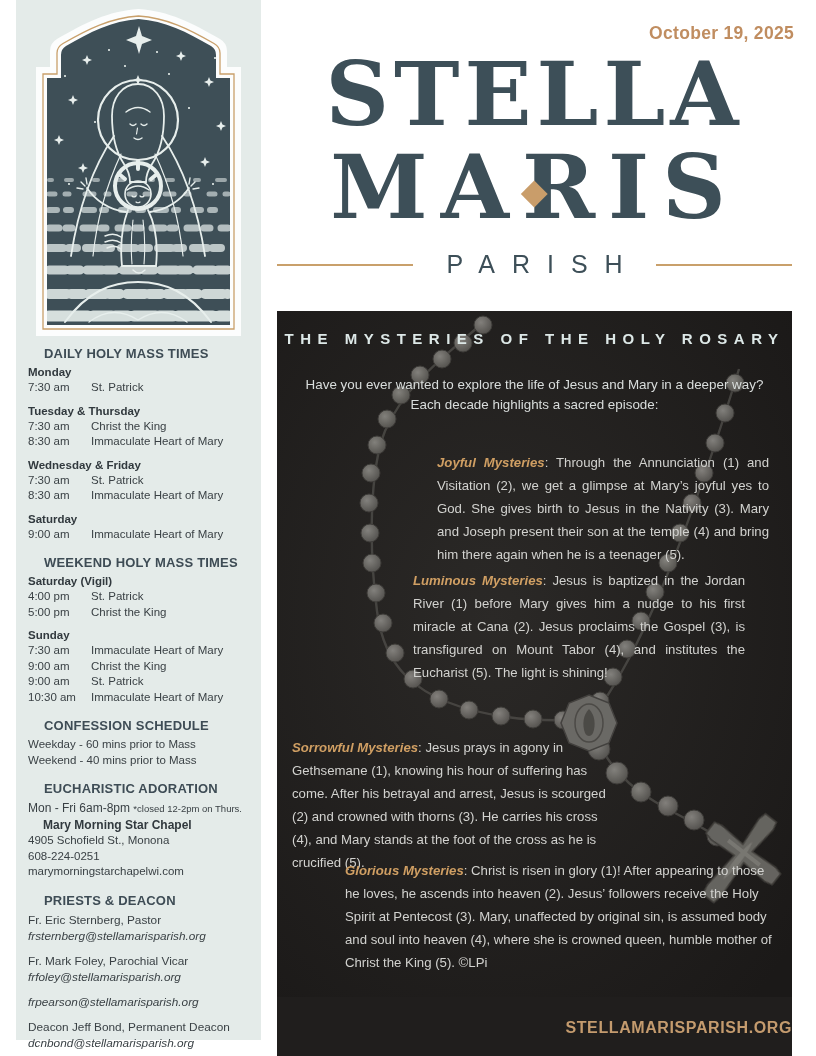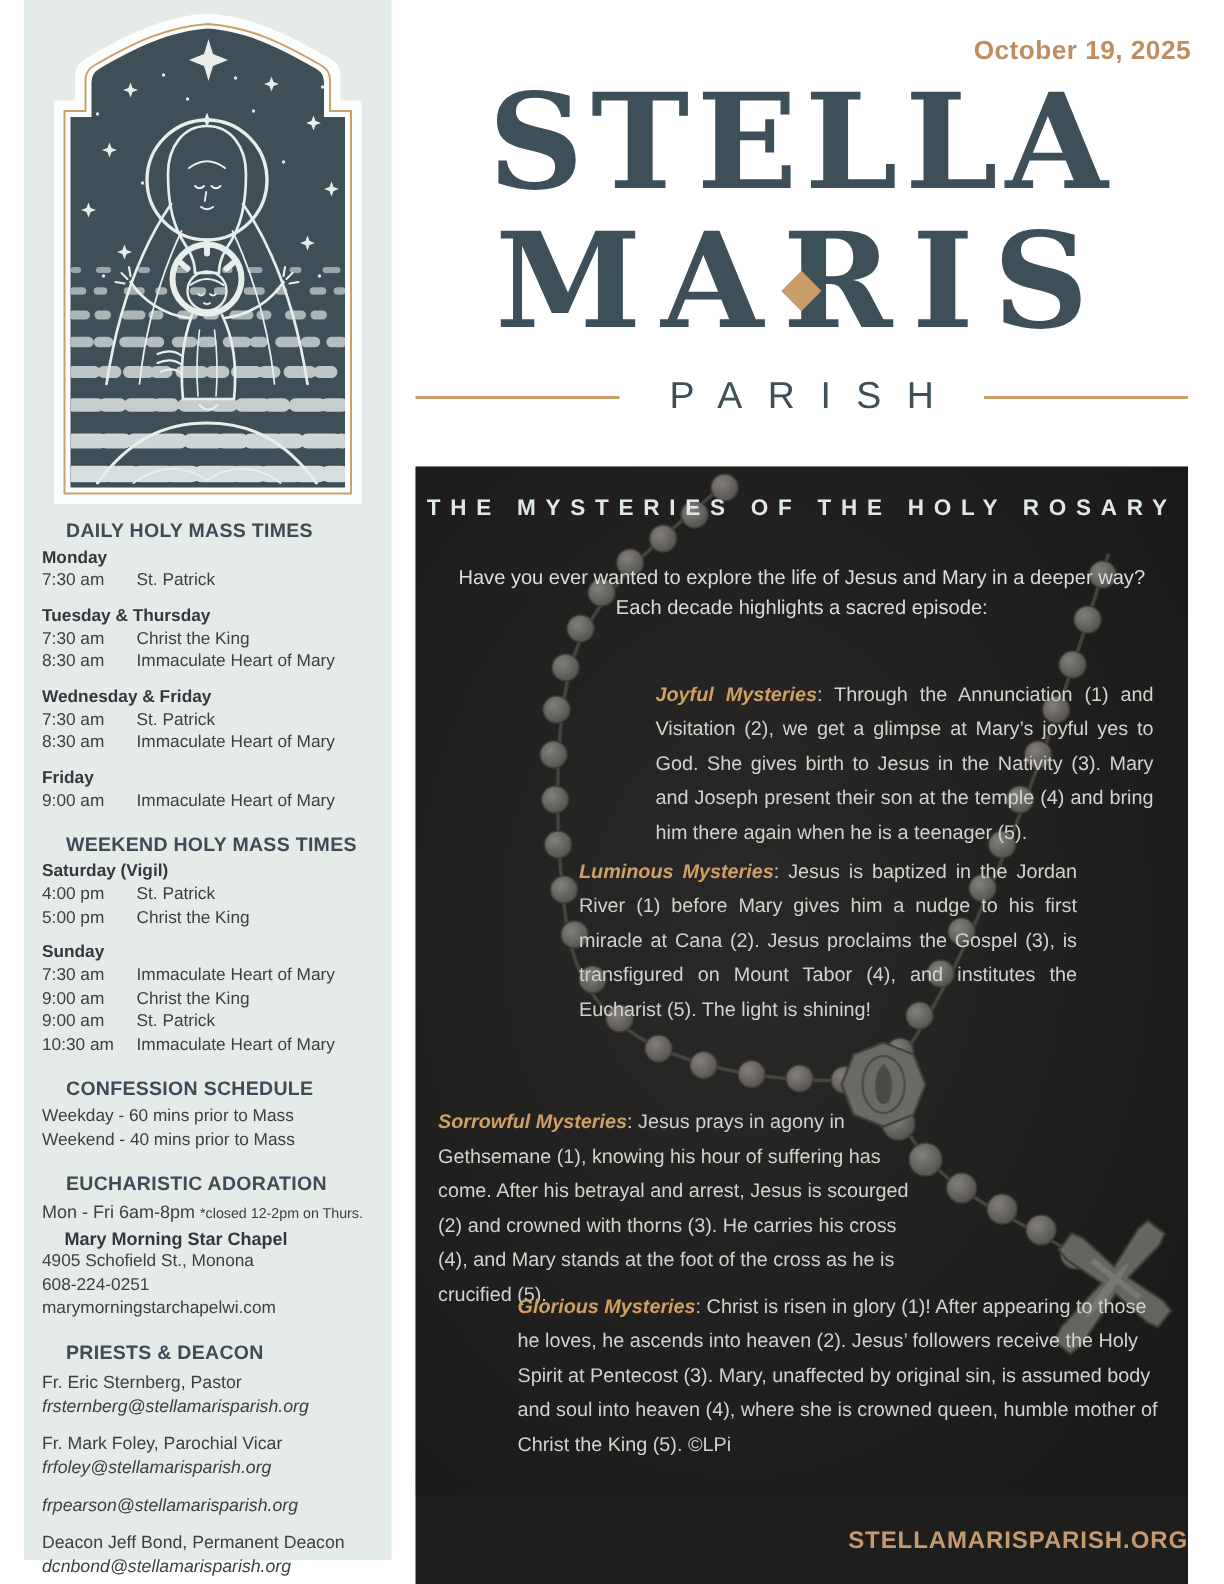--- a/index.html
+++ b/index.html
@@ -40,21 +40,21 @@
   
   .panel{ position:absolute; left:277px; top:311px; width:515px; height:750px; background:#201e1d; overflow:hidden; }
   .panel svg.rosary{ position:absolute; inset:0; }
   .panel-heading{ position:absolute; top:19px; width:100%; text-align:center; color:#dde8e7;
                   font-size:15px; font-weight:700; letter-spacing:6.5px; }
   .panel-intro{ position:absolute; top:64px; left:14px; right:14px; text-align:center;
                 color:#d9dddc; font-size:13.4px; line-height:20px; }
   .mystery{ position:absolute; color:#d2d2cf; font-size:13.2px; line-height:23px; }
   .mystery .mtitle{ color:#d09f63; font-weight:700; font-style:italic; }
   .m-joyful{ left:160px; width:332px; top:140px; text-align:justify; }
-  .m-luminous{ left:109px; width:332px; top:258px; text-align:justify; }
+  .m-luminous{ left:136px; width:332px; top:258px; text-align:justify; }
   .m-sorrowful{ left:15px; width:322px; top:425px; }
   .m-glorious{ left:68px; width:430px; top:548px; }
 
   .footer-url{ position:absolute; top:1019px; right:24px; font-size:16px; font-weight:700;
                color:#c49b6e; letter-spacing:.6px; }
 </style>
 </head>
 <body>
 
 <div class="page">
@@ -181,21 +181,21 @@
           <div class="mass-row">
             <span class="time">7:30 am</span>
             <span>St. Patrick</span>
           </div>
           <div class="mass-row">
             <span class="time">8:30 am</span>
             <span>Immaculate Heart of Mary</span>
           </div>
         </div>
         <div class="group">
-          <div class="day">Friday</div>
+          <div class="day">Saturday</div>
           <div class="mass-row">
             <span class="time">9:00 am</span>
             <span>Immaculate Heart of Mary</span>
           </div>
         </div>
       </div>
 
       <div class="section">
         <h3>WEEKEND HOLY MASS TIMES</h3>
         <div class="group">

